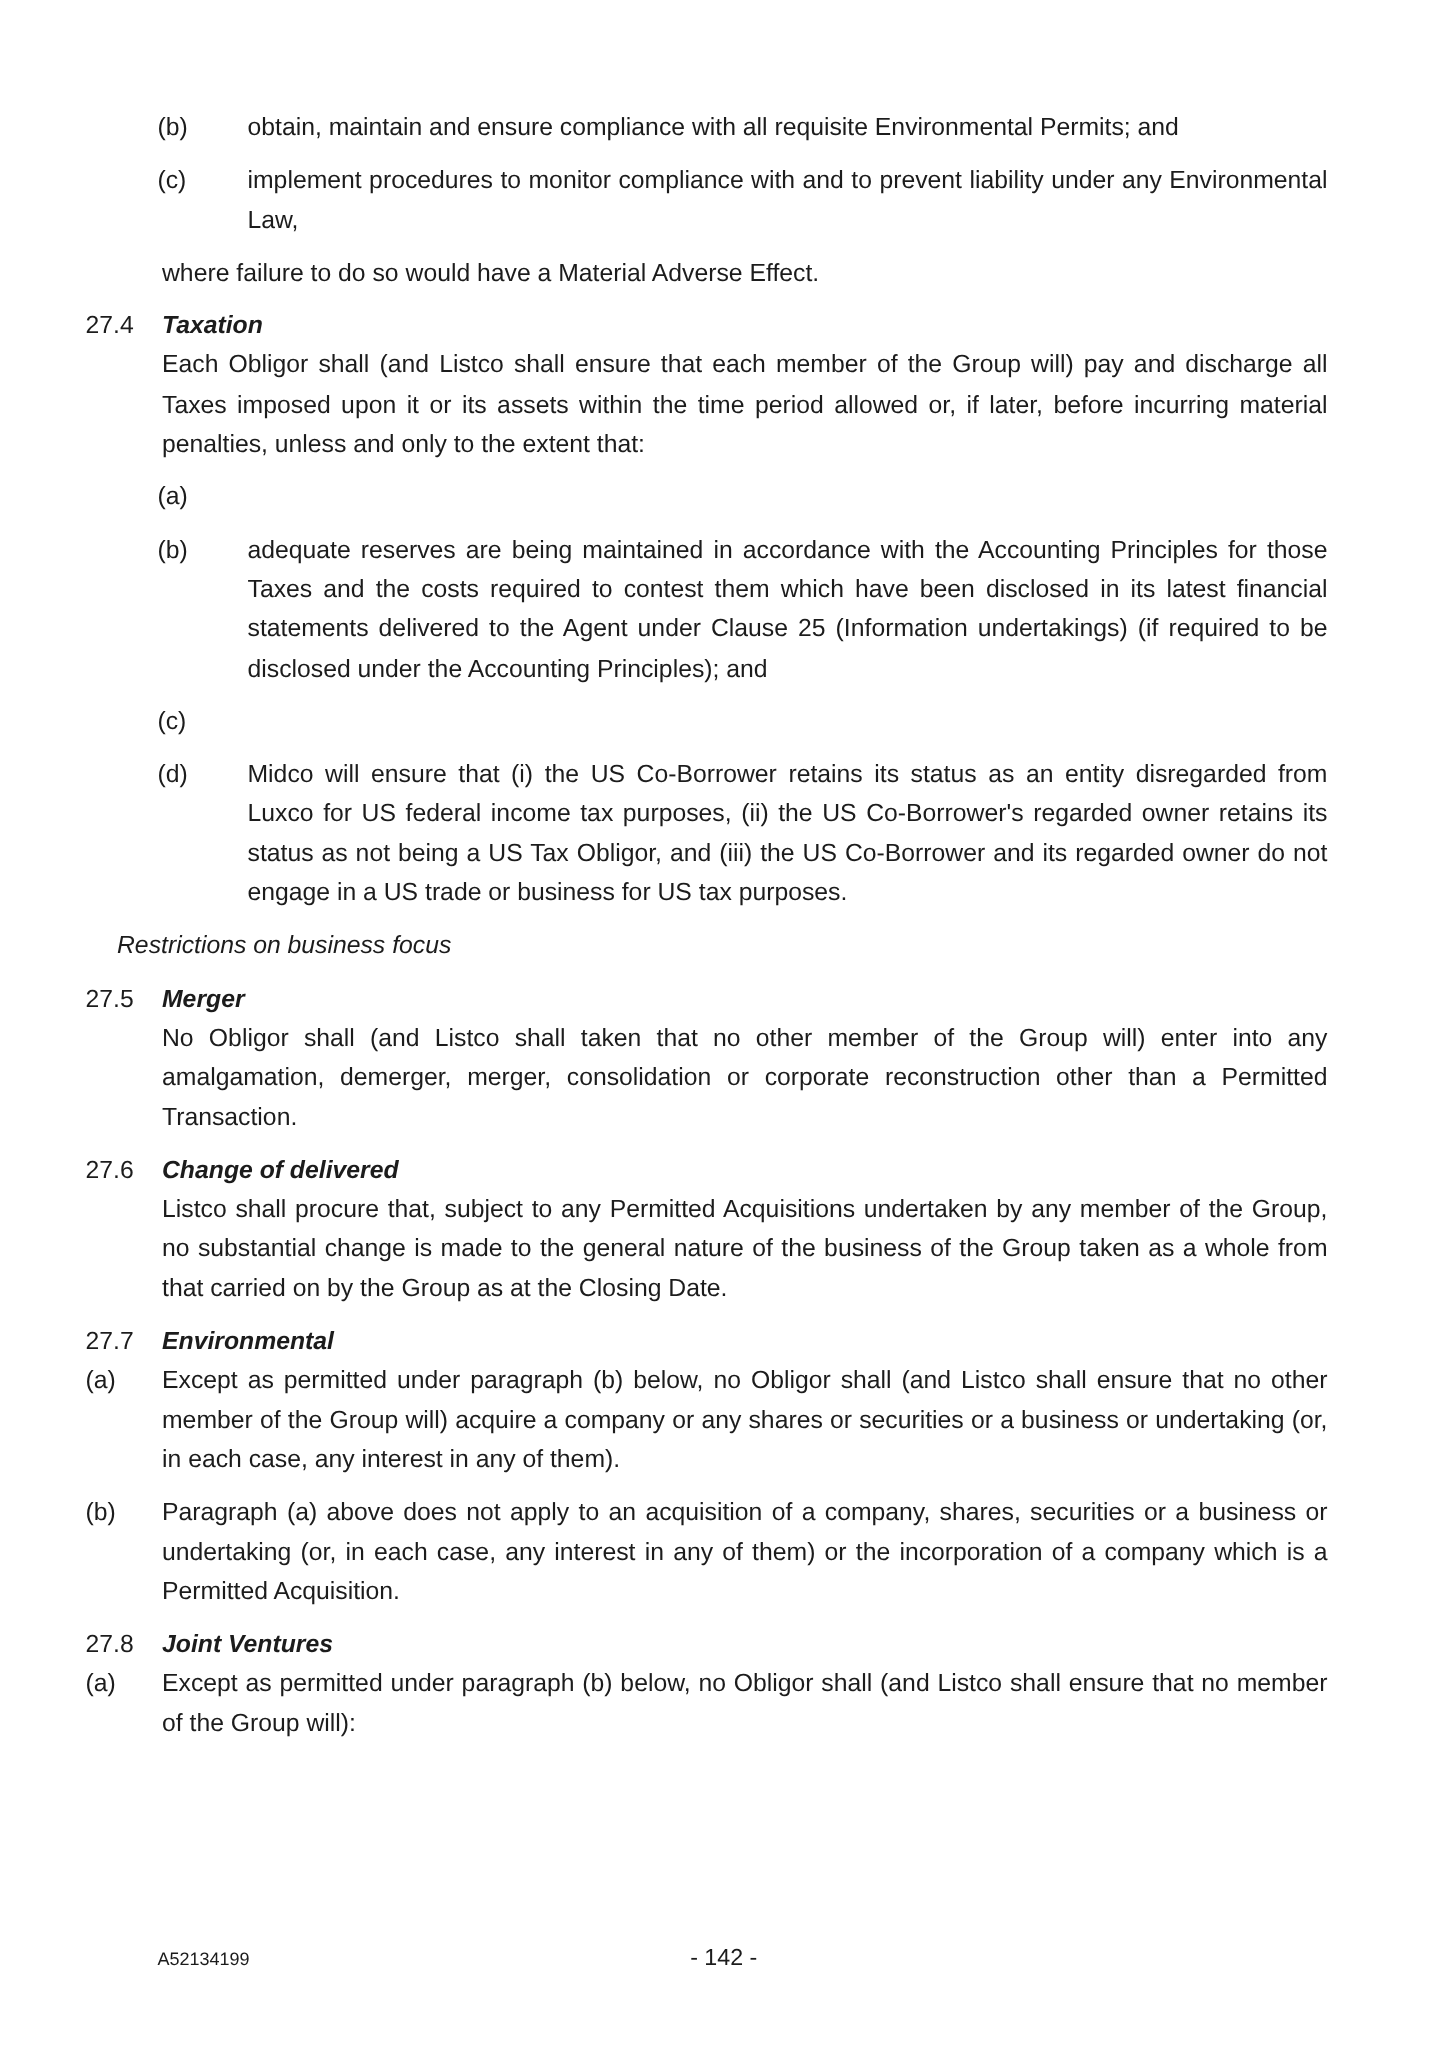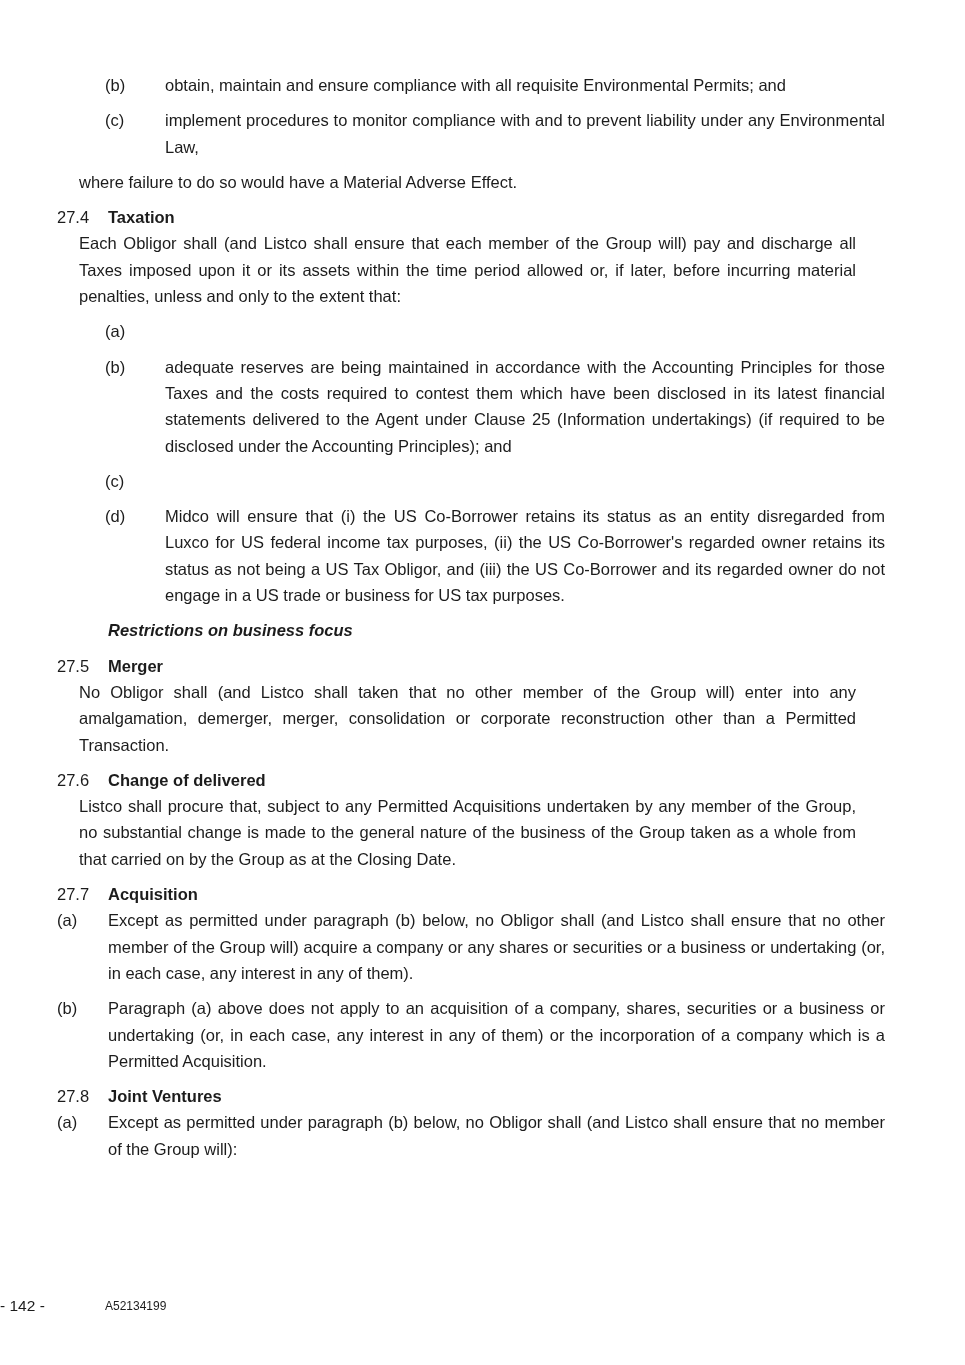--- a/index.html
+++ b/index.html
@@ -17,54 +17,54 @@
   .content {
     position: absolute;
     top: 72px;
     left: 57px;
     width: 828px;
   }
   .block { margin: 0 0 9px 0; }
   
   .section { display: flex; margin-bottom: 0; }
   .section .num { flex: 0 0 51px; }
-  .section .title { font-weight: bold; }
+  .section .title { font-weight: bold; font-style: italic; }
   
   .para {
-    margin-left: 22px;
+    margin-left: 51px;
     width: 777px;
     text-align: justify;
   }
   
   .item1 { display: flex; text-align: justify; }
   .item1 .marker { flex: 0 0 51px; text-align: left; }
   .item1 .body { width: 777px; }
   
   .item2 { display: flex; padding-left: 48px; text-align: justify; }
   .item2 .marker { flex: 0 0 60px; text-align: left; }
   .item2 .body { width: 720px; }
   .subheading {
-    margin-left: 51px;
-    font-weight: bold;
+    margin-left: 21px;
+    font-weight: normal;
     font-style: italic;
   }
   .italic { }
   .footer-ref {
     position: absolute;
     left: 105px;
     top: 1298px;
     font-size: 12px;
     line-height: 16px;
   }
   .footer-page {
     position: absolute;
     left: 0;
     top: 1297px;
     width: 965px;
-    text-align: left;
+    text-align: center;
     font-size: 15.5px;
     line-height: 18px;
   }
 </style>
 </head>
 <body>
 
 <div class="page">
   <div class="content">
 
@@ -116,21 +116,21 @@
 
     <div class="block section">
       <span class="num">27.6</span>
       <span class="title">Change of delivered</span>
     </div>
 
     <div class="block para">Listco shall procure that, subject to any Permitted Acquisitions undertaken by any member of the Group, no substantial change is made to the general nature of the business of the Group taken as a whole from that carried on by the Group as at the Closing Date.</div>
 
     <div class="block section">
       <span class="num">27.7</span>
-      <span class="title">Acquisition</span>
+      <span class="title">Environmental</span>
     </div>
 
     <div class="block item1">
       <span class="marker">(a)</span>
       <span class="body">Except as permitted under paragraph (b) below, no Obligor shall (and Listco shall ensure that no other member of the Group will) acquire a company or any shares or securities or a business or undertaking (or, in each case, any interest in any of them).</span>
     </div>
 
     <div class="block item1">
       <span class="marker">(b)</span>
       <span class="body">Paragraph (a) above does not apply to an acquisition of a company, shares, securities or a business or undertaking (or, in each case, any interest in any of them) or the incorporation of a company which is a Permitted Acquisition.</span>

